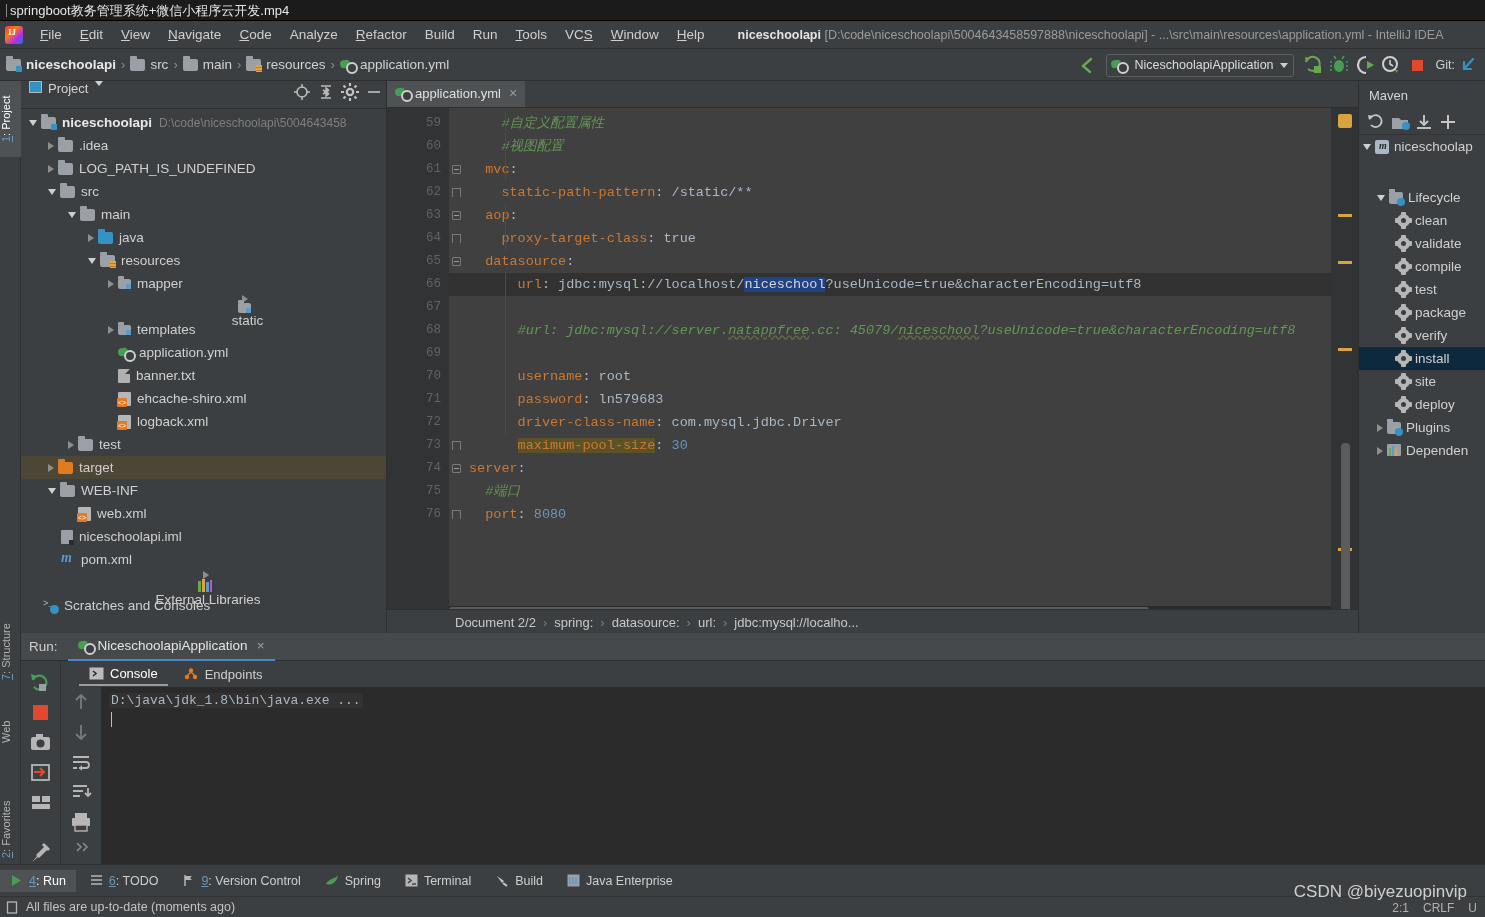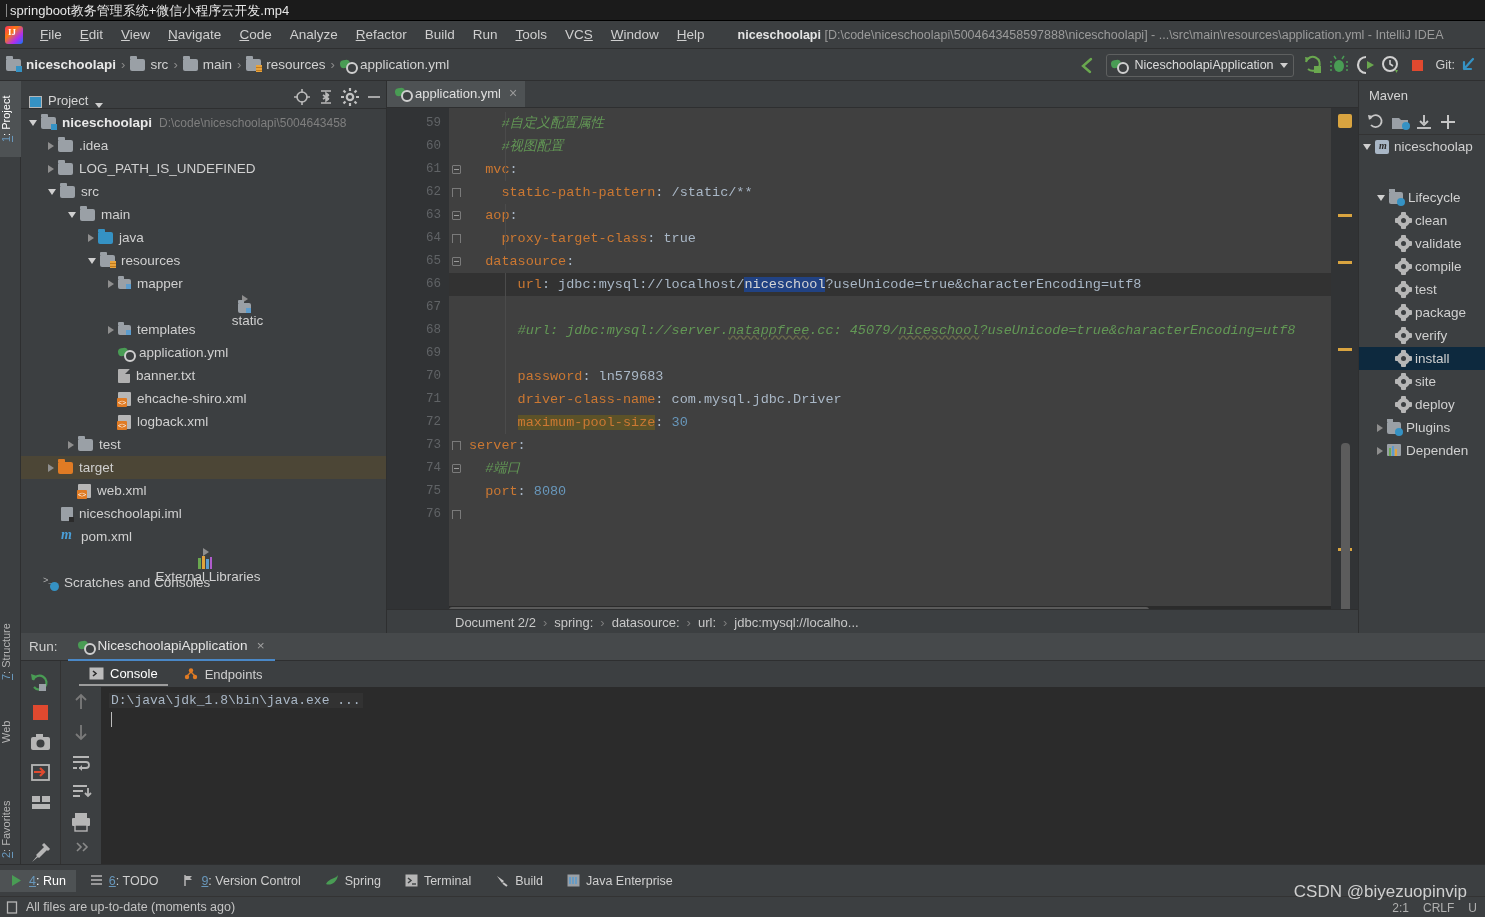--- a/index.html
+++ b/index.html
@@ -202,21 +202,21 @@
   }
   .vtab.active { background: #4e5254; color: #ffffff; }
   .vtab .num { text-decoration: underline; }
 
   
   .project-panel {
     position: absolute; left: 21px; top: 81px; width: 366px; height: 552px;
     background: #3c3f41; border-right: 1px solid #2e2f30;
   }
   .panel-header {
-    height: 28px; display: flex; align-items: flex-end; padding: 0 0 0 8px;
+    height: 28px; display: flex; align-items: flex-start; padding: 0 0 0 8px;
     border-bottom: 1px solid #2e2f30;
   }
   .panel-header .ptitle { font-size: 13px; color: #d4d4d4; margin-left: 6px; }
   .pbox {
     width:13px;height:12px;border:1px solid #b6b6b6;background:#3592c4;flex:0 0 auto;
   }
   .hdr-spacer { flex: 1 1 auto; }
   .hdr-icon { width: 22px; height: 22px; position: relative; margin: 0 1px; }
   .tree { padding-top: 2px; font-size: 13.5px; overflow: hidden; }
   .trow {
@@ -613,20 +613,25 @@
         <span class="ic ic-folder"></span>
         <span class="tlabel">test</span>
       </div>
 
       <div class="trow hl" style="padding-left:27px;">
         <span class="arrow-r"></span>
         <span class="ic ic-folder orange"></span>
         <span class="tlabel">target</span>
       </div>
 
+      <div class="trow" style="padding-left:27px;">
+        <span class="arrow-d"></span>
+        <span class="ic ic-folder"></span>
+        <span class="tlabel">WEB-INF</span>
+      </div>
 
       <div class="trow" style="padding-left:57px;">
         <span class="ic ic-xml"></span>
         <span class="tlabel">web.xml</span>
       </div>
 
       <div class="trow" style="padding-left:40px;">
         <span class="ic ic-iml"></span>
         <span class="tlabel">niceschoolapi.iml</span>
       </div>
@@ -687,20 +692,21 @@
           <div class="cline"><span class="val">    </span><span class="cmt">#视图配置</span></div>
           <div class="cline"><span class="val">  </span><span class="key">mvc</span><span class="val">:</span></div>
           <div class="cline"><span class="val">    </span><span class="key">static-path-pattern</span><span class="val">: /static/**</span></div>
           <div class="cline"><span class="val">  </span><span class="key">aop</span><span class="val">:</span></div>
           <div class="cline"><span class="val">    </span><span class="key">proxy-target-class</span><span class="val">: true</span></div>
           <div class="cline"><span class="val">  </span><span class="key">datasource</span><span class="val">:</span></div>
           <div class="cline cur"><span class="val">      </span><span class="key">url</span><span class="val">: jdbc:mysql://localhost/</span><span class="sel">niceschool</span><span class="val">?useUnicode=true&amp;characterEncoding=utf8</span></div>
           <div class="cline">&nbsp;</div>
           <div class="cline"><span class="val">      </span><span class="cmt">#url: jdbc:mysql://server.</span><span class="cmt squiggle">natappfree</span><span class="cmt">.cc: 45079/</span><span class="cmt squiggle">niceschool</span><span class="cmt">?useUnicode=true&amp;characterEncoding=utf8</span></div>
           <div class="cline">&nbsp;</div>
+          <div class="cline"><span class="val">      </span><span class="key">username</span><span class="val">: root</span></div>
           <div class="cline"><span class="val">      </span><span class="key">password</span><span class="val">: ln579683</span></div>
           <div class="cline"><span class="val">      </span><span class="key">driver-class-name</span><span class="val">: com.mysql.jdbc.Driver</span></div>
           <div class="cline"><span class="val">      </span><span class="key warnhl">maximum-pool-size</span><span class="val">: </span><span class="num">30</span></div>
           <div class="cline"><span class="val"></span><span class="key">server</span><span class="val">:</span></div>
           <div class="cline"><span class="val">  </span><span class="cmt">#端口</span></div>
           <div class="cline"><span class="val">  </span><span class="key">port</span><span class="val">: </span><span class="num">8080</span></div>
         </div>
       <div class="right-gutter">
         <div class="mark box" style="top:6px;"></div>
         <div class="mark" style="top:106px;"></div>

